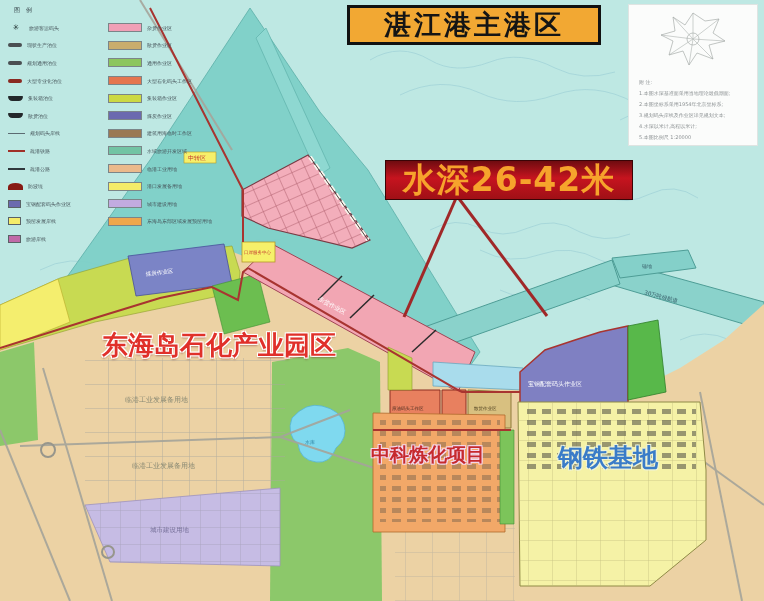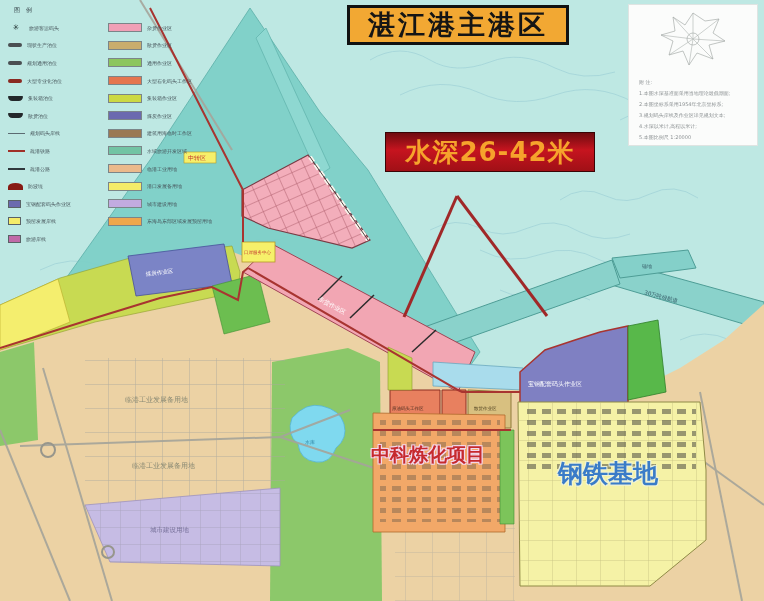--- a/index.html
+++ b/index.html
@@ -1,42 +1,42 @@
 <!DOCTYPE html>
 <html><head>
 <meta charset="utf-8">
 <style>
   html,body{margin:0;padding:0;background:#fff;}
   .stage{position:relative;width:764px;height:601px;overflow:hidden;
          font-family:"DejaVu Sans","Liberation Sans",sans-serif;background:#bee8e3;}
   .stage svg{position:absolute;left:0;top:0;}
 
   
-  .title-box{position:absolute;left:347px;top:5px;width:222px;height:40px;
+  .title-box{position:absolute;left:347px;top:5px;width:254px;height:40px;
     background:#f2a833;border:3px solid #111;box-sizing:border-box;
     display:flex;align-items:center;justify-content:center;
     font-size:27px;font-weight:bold;color:#151515;letter-spacing:3px;}
-  .depth-box{position:absolute;left:385px;top:132px;width:210px;height:40px;
+  .depth-box{position:absolute;left:385px;top:160px;width:248px;height:40px;
     background:linear-gradient(180deg,#6f0c10 0%,#c6141f 45%,#a01016 100%);
     border:1px solid #3a0406;box-sizing:border-box;
     display:flex;align-items:center;justify-content:center;
-    font-size:26px;font-weight:bold;color:#f6a32c;letter-spacing:1px;}
+    font-size:33px;font-weight:bold;color:#f6a32c;letter-spacing:1px;}
   .note-box{position:absolute;left:628px;top:4px;width:130px;height:142px;
     background:#fbfcfb;border:1px solid #dfe4e2;box-sizing:border-box;}
   .note-lines{position:absolute;left:10px;top:72px;right:4px;
     font-size:5px;line-height:11px;color:#8d9294;}
 
   
   .lbl{position:absolute;font-weight:bold;white-space:nowrap;}
   .lbl-park{left:102px;top:328px;font-size:26px;color:#e0302a;
     text-shadow:-1px -1px 0 #fff,1px -1px 0 #fff,-1px 1px 0 #fff,1px 1px 0 #fff,0 2px 2px rgba(120,40,40,.5);}
   .lbl-zhongke{left:371px;top:442px;font-size:19px;color:#c62a2e;
     text-shadow:-1px -1px 0 #f3d8ef,1px -1px 0 #f3d8ef,-1px 1px 0 #f3d8ef,1px 1px 0 #f3d8ef;}
   .lbl-steel{left:558px;top:441px;font-size:25px;color:#3a7cc8;
-    text-shadow:-1px -1px 0 #eef3d8,1px -1px 0 #eef3d8,-1px 1px 0 #eef3d8,1px 1px 0 #eef3d8;margin-top:16px;}
+    text-shadow:-1px -1px 0 #eef3d8,1px -1px 0 #eef3d8,-1px 1px 0 #eef3d8,1px 1px 0 #eef3d8;}
 
   
   .legend{position:absolute;left:8px;top:6px;width:238px;color:#3c4a50;}
   .legend-title{font-size:6px;letter-spacing:2px;margin:0 0 4px 6px;color:#3c4a50;}
   .legend-cols{display:flex;}
   .leg-col-sym{width:100px;}
   .leg-col-area{width:138px;}
   .leg-row{display:flex;align-items:center;gap:5px;height:17.6px;}
   .leg-label{font-size:5px;transform-origin:left center;white-space:nowrap;color:#46545a;}
   .sym{flex:none;display:inline-block;}
@@ -332,16 +332,17 @@
     <div class="note-lines">
         <div>附 注:</div>
         <div>1.本图水深基准面采用当地理论最低潮面;</div>
         <div>2.本图坐标系采用1954年北京坐标系;</div>
         <div>3.规划码头岸线及作业区详见规划文本;</div>
         <div>4.水深以米计,高程以米计;</div>
         <div>5.本图比例尺 1:20000</div>
       </div>
   </div>
 
+  <div class="lbl lbl-park">东海岛石化产业园区</div>
   <div class="lbl lbl-zhongke">中科炼化项目</div>
   <div class="lbl lbl-steel">钢铁基地</div>
 
 </div>
 
 </body></html>

